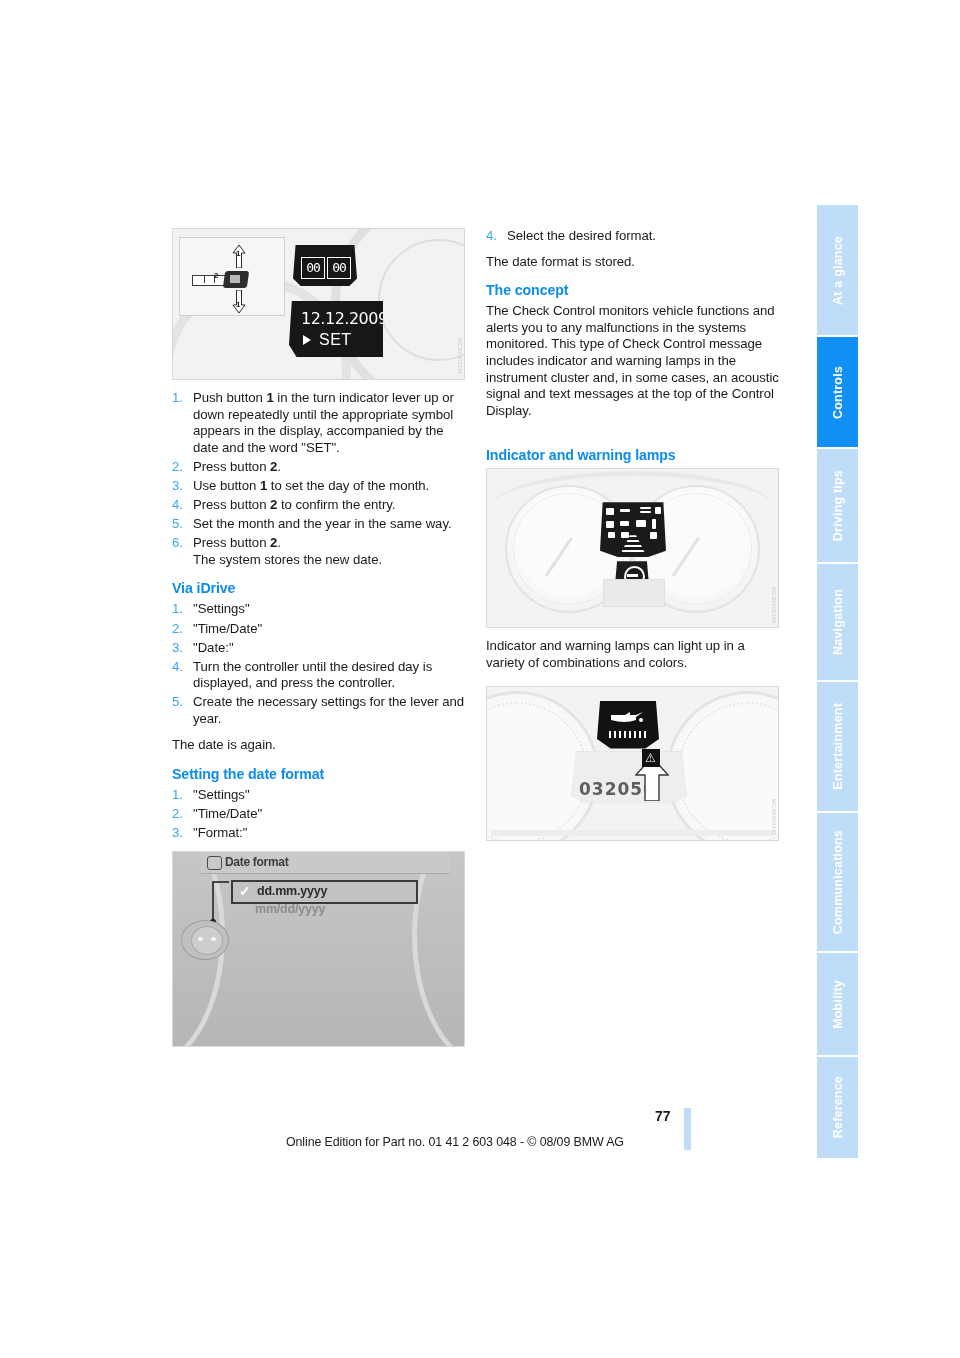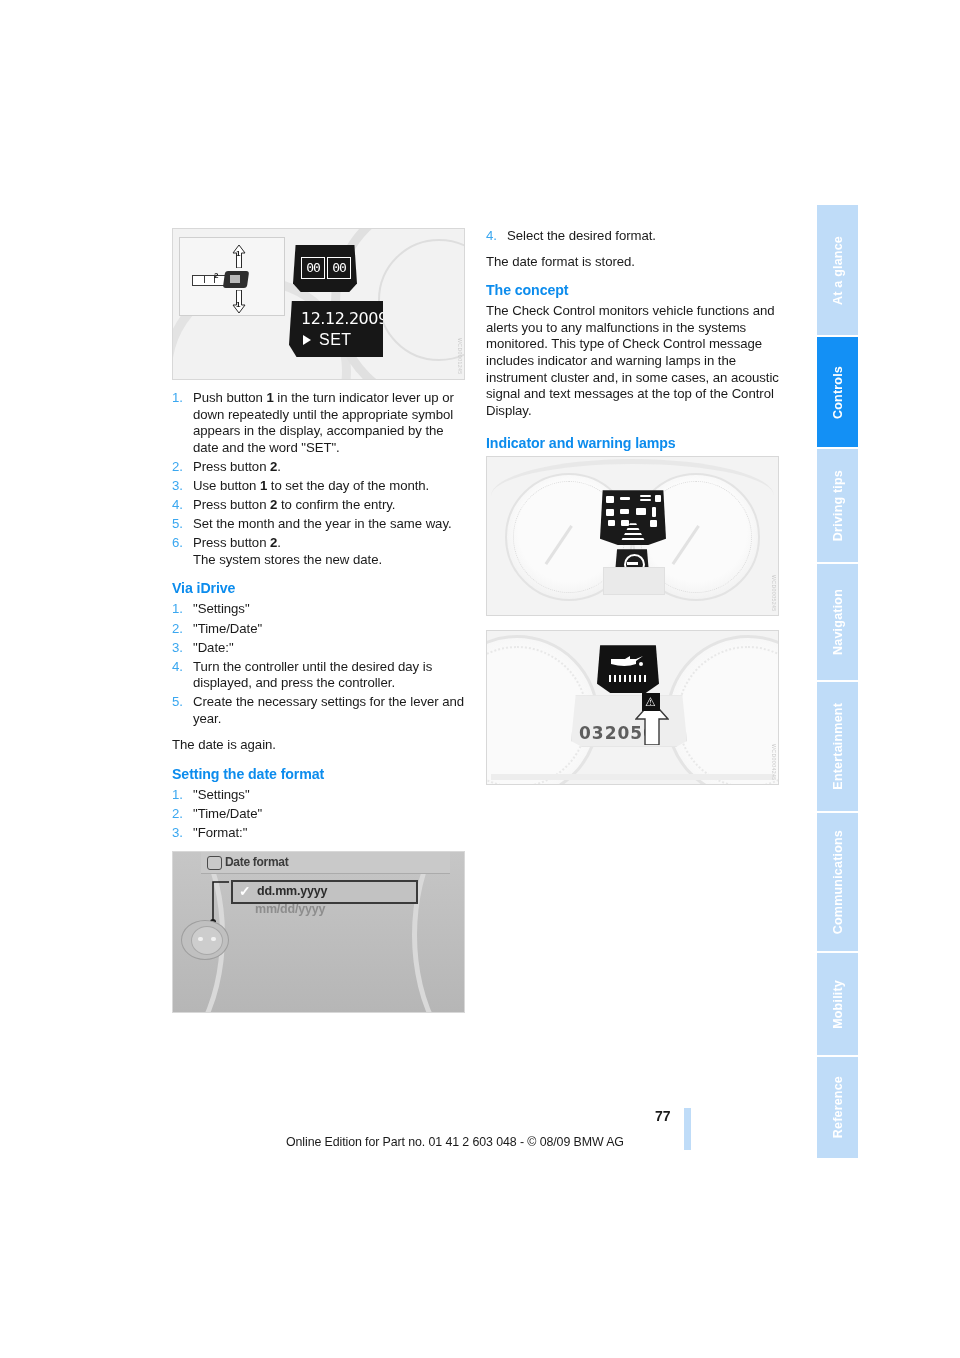--- a/index.html
+++ b/index.html
@@ -204,21 +204,21 @@
     font-weight: bold;
     color: #1a1a1a;
   }
   #fig-lever .num1 { left: 56px; top: 11px; }
   #fig-lever .num2 { left: 34px; top: 33px; }
   #fig-lever .num1b { left: 56px; top: 62px; }
 
   #fig-lever .display-top {
     position: absolute;
     left: 120px; top: 16px;
-    width: 64px; height: 47px;
+    width: 64px; height: 41px;
     background: #171717;
     clip-path: polygon(4% 0, 96% 0, 100% 82%, 88% 100%, 12% 100%, 0 82%);
   }
   #fig-lever .dayfield {
     position: absolute;
     top: 12px;
     width: 22px; height: 20px;
     border: 1.5px solid #ffffff;
     color: #ffffff;
     font-size: 13px;
@@ -254,21 +254,21 @@
   #fig-lever .settri {
     position: absolute;
     left: 14px; top: 34px;
     width: 0; height: 0;
     border-left: 8px solid #ffffff;
     border-top: 5px solid transparent;
     border-bottom: 5px solid transparent;
   }
 
   
-  #fig-dateformat { height: 162px; background: #bcbcbc; }
+  #fig-dateformat { height: 196px; background: #bcbcbc; }
   #fig-dateformat .cdbg {
     position: absolute; left:0; top:0; width:100%; height:100%;
     background: linear-gradient(180deg,#c6c6c6 0%, #b6b6b6 100%);
   }
   #fig-dateformat .arcL, #fig-dateformat .arcR {
     position: absolute;
     border: 5px solid #d9d9d9;
     border-radius: 50%;
   }
   #fig-dateformat .arcL { width: 150px; height: 260px; left: -108px; top: -52px; }
@@ -640,21 +640,21 @@
 
     <ol class="steps start2">
       <li>Select the desired format.</li>
     </ol>
     <p class="body-text">The date format is stored.</p>
 
 
     <h2 class="sub-title">The concept</h2>
     <p class="body-text">The Check Control monitors vehicle functions and alerts you to any malfunctions in the systems monitored. This type of Check Control message includes indicator and warning lamps in the instrument cluster and, in some cases, an acoustic signal and text messages at the top of the Control Display.</p>
 
-    <h2 class="sub-title" style="margin-top:16px;">Indicator and warning lamps</h2>
+    <h2 class="sub-title" style="margin-top:28px;">Indicator and warning lamps</h2>
 
     <div class="figure" id="fig-cluster">
       <div class="hood"></div>
       <div class="dial dialL">
         <div class="ticks"></div>
         <div class="needle"></div>
       </div>
       <div class="dial dialR">
         <div class="ticks"></div>
         <div class="needle"></div>
@@ -675,20 +675,21 @@
         <span class="lamp" style="left:50px; top:30px; width:7px;  height:7px;"></span>
         <div class="road"></div>
       </div>
 
       <div class="wheelpanel"></div>
       <div class="steer"></div>
       <div class="odobox"></div>
       <span class="code">WCD0005245</span>
     </div>
 
+    <p class="body-text">Indicator and warning lamps can light up in a variety of combinations and colors.</p>
 
     <div class="figure" id="fig-oil" style="margin-top:14px;">
       <div class="dialL2">
           <div class="dialticks"></div>
         </div>
       <div class="dialR2">
           <div class="dialticks"></div>
         </div>
 
       <div class="oillamp"></div>

